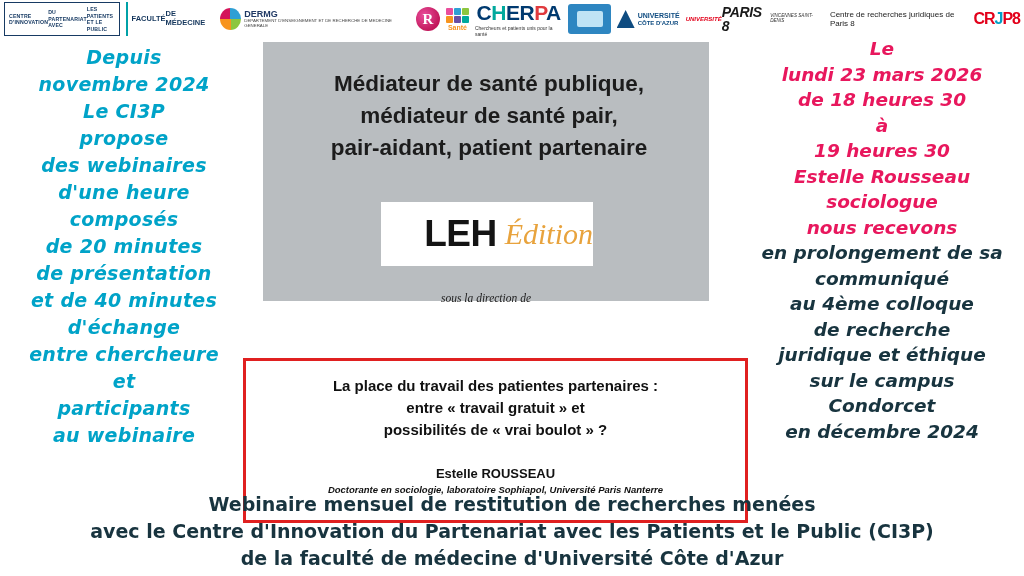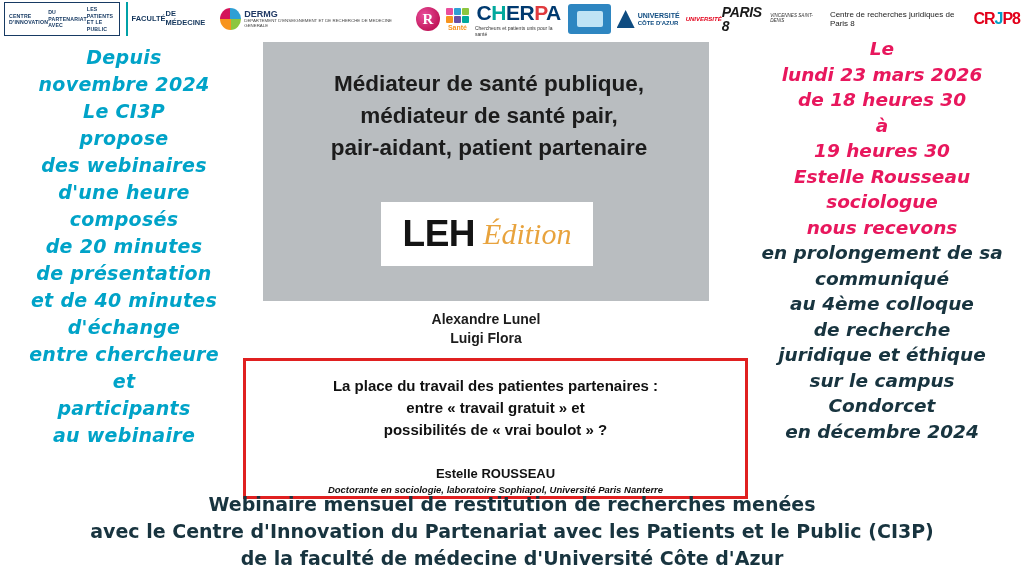--- a/index.html
+++ b/index.html
@@ -159,21 +159,21 @@
     line-height: 1.42;
     margin-top: 10px;
   }
   .leh-box {
     position: absolute;
     left: 118px; top: 160px;
     width: 212px; height: 64px;
     background: #ffffff;
     display: flex;
     align-items: center;
-    justify-content: center;
+    justify-content: flex-end;
     gap: 8px;
   }
   .leh-l { font-family:"Liberation Sans", sans-serif; font-weight:bold; font-size:37px; color:#141414; letter-spacing:-0.5px;}
   .leh-r { font-family:"Liberation Serif", serif; font-style:italic; font-size:30px; color:#e8a33d; }
   .cover-sousdir {
     position: absolute;
     left: 0; right: 0; top: 250px;
     text-align: center;
     font-size: 11.5px;
     font-style: italic;
@@ -189,21 +189,21 @@
     color: #1c1c1c;
     line-height: 1.35;
     font-family: "Liberation Sans", sans-serif;
   }
 
   
   .redbox {
     position: absolute;
     left: 243px; top: 358px;
     width: 505px;
-    height: 141px;
+    height: 165px;
     border: 3px solid #e02020;
     background: #ffffff;
     box-sizing: border-box;
     padding: 14px 10px 0 10px;
     text-align: center;
   }
   .redbox-title {
     font-family: "Liberation Sans", sans-serif;
     font-weight: bold;
     font-size: 15px;
@@ -347,22 +347,21 @@
 <div class="cover">
   <div class="cover-title" style="white-space:pre-line">Médiateur de santé publique,
 médiateur de santé pair,
 pair-aidant, patient partenaire</div>
 
   <div class="leh-box">
     <span class="leh-l">LEH</span>
     <span class="leh-r">Édition</span>
   </div>
 
-  <div class="cover-authors" style="white-space:pre-line">Alexandre Lunel
-Luigi Flora</div>
+  <div class="cover-sousdir">sous la direction de</div>
 </div>
 
 <div class="redbox">
   <div class="redbox-title" style="white-space:pre-line">La place du travail des patientes partenaires :
 entre « travail gratuit » et
 possibilités de « vrai boulot » ?</div>
   <div class="redbox-author">Estelle ROUSSEAU</div>
   <div class="redbox-affil">Doctorante en sociologie, laboratoire Sophiapol, Université Paris Nanterre</div>
 </div>
 

